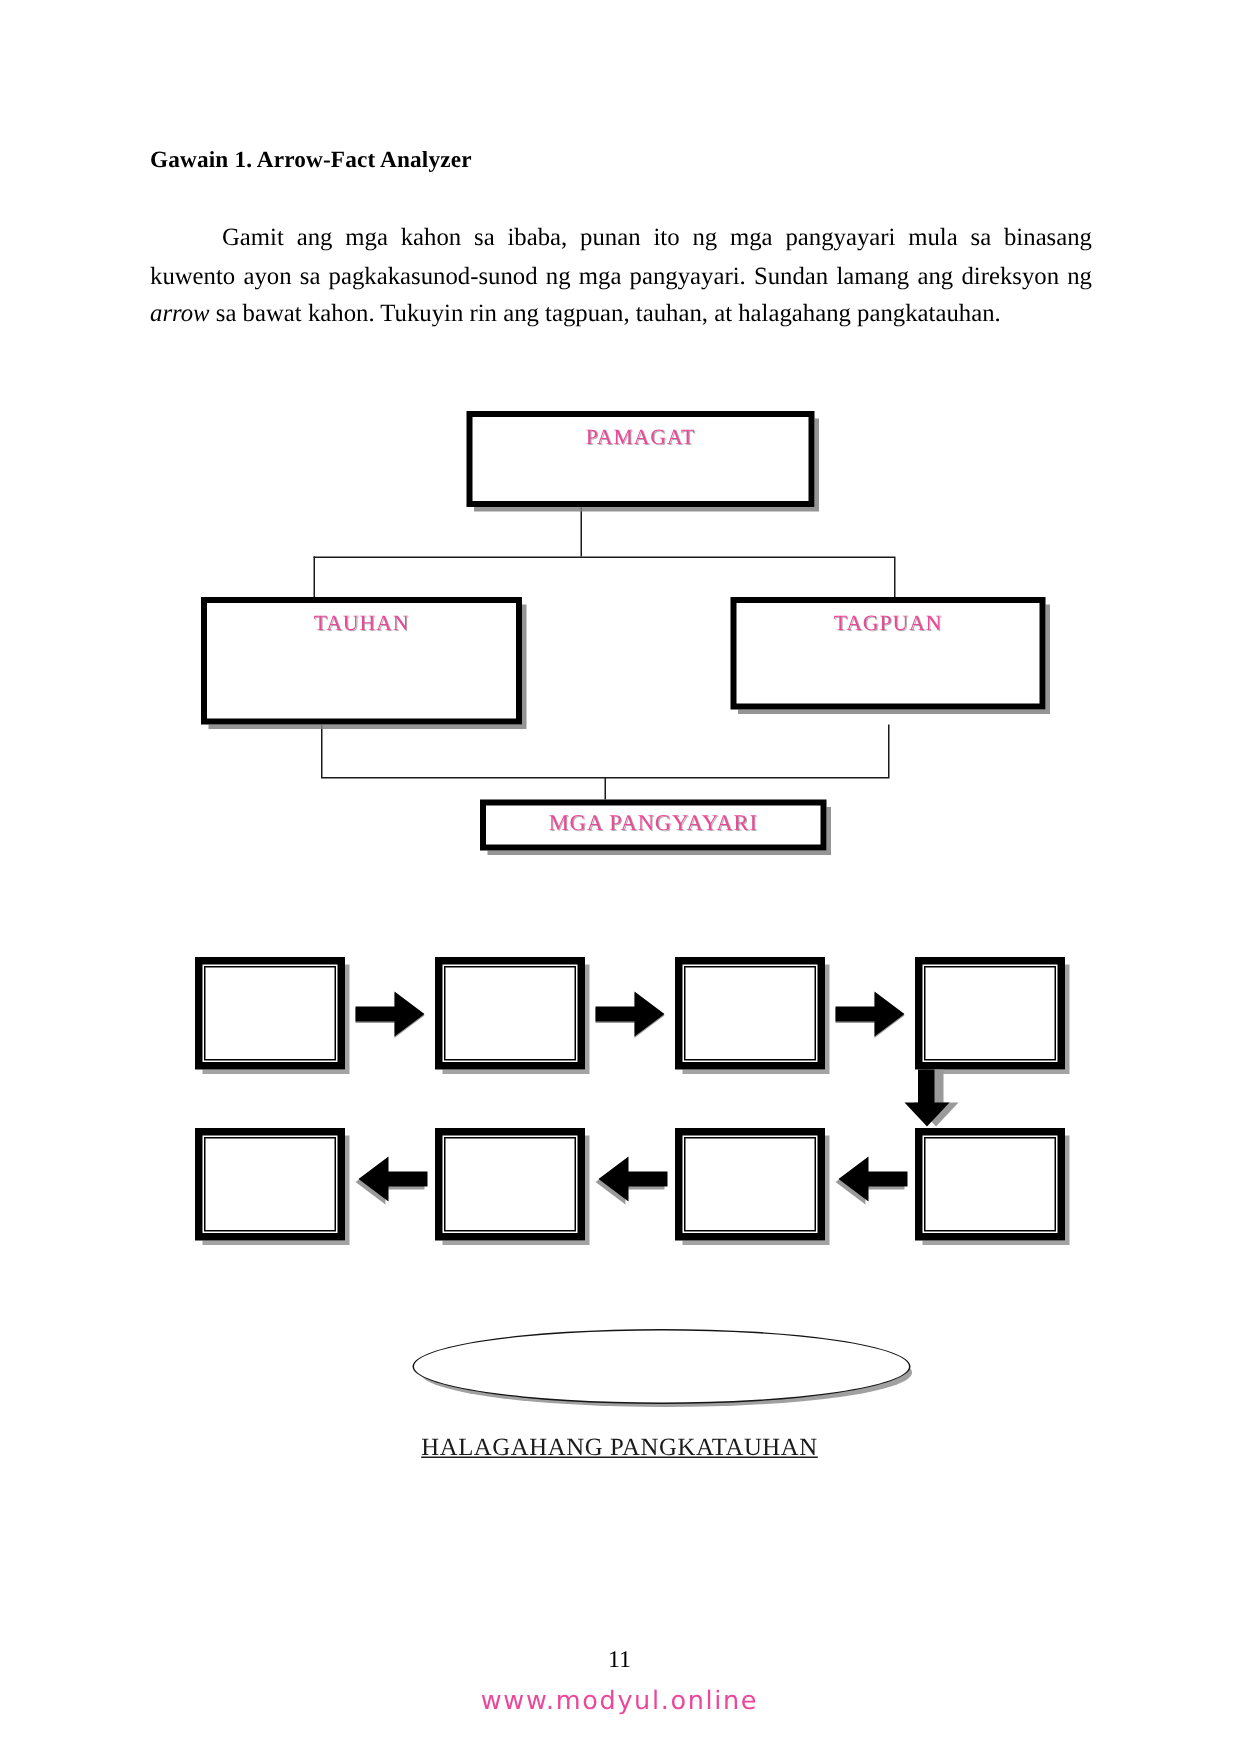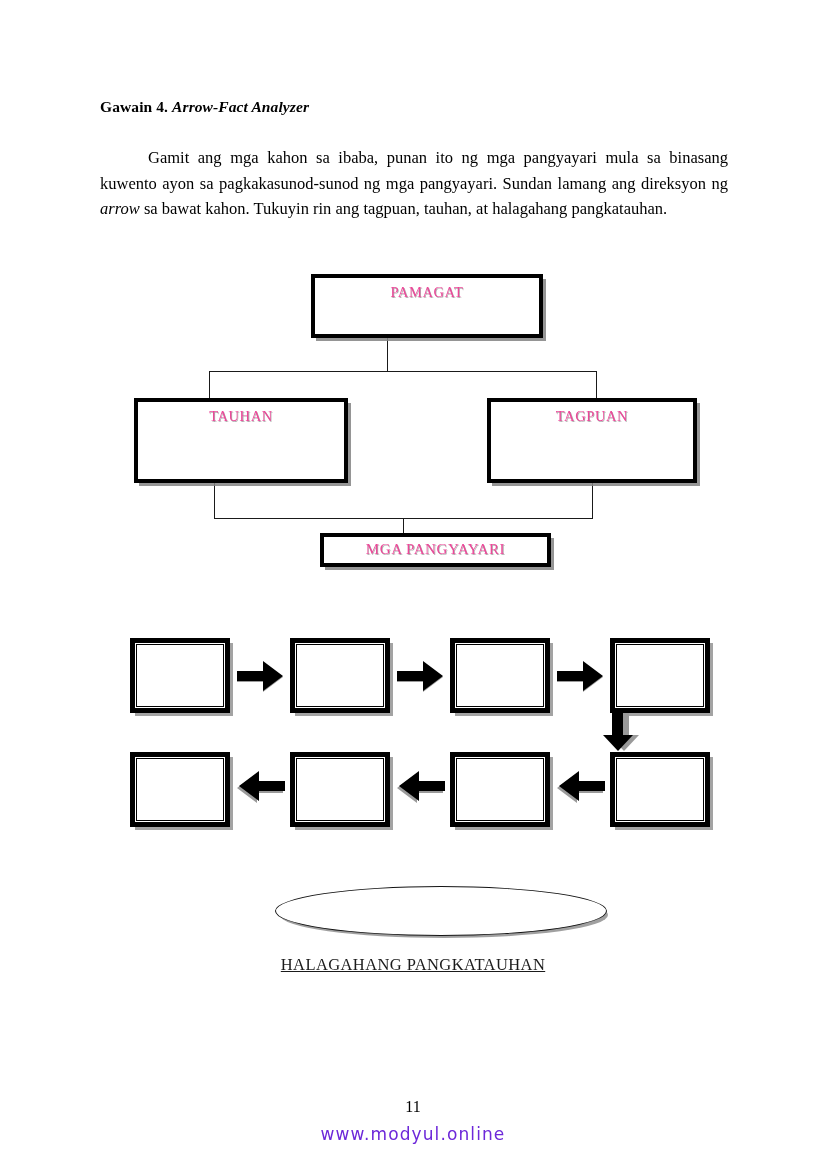--- a/index.html
+++ b/index.html
@@ -22,21 +22,20 @@
   
   #heading {
     position: absolute;
     left: 100px;
     top: 98px;
     font-size: 15.5px;
     font-weight: bold;
     letter-spacing: 0.1px;
   }
   #heading .italic-part {
-    font-style: italic;
     margin-top: 20px;
   }
   #instructions {
     position: absolute;
     left: 100px;
     top: 145px;
     width: 628px;
     font-size: 16.5px;
     line-height: 25.5px;
     text-align: justify;
@@ -137,32 +136,32 @@
     text-align: center;
     font-size: 16px;
   }
   #watermark {
     position: absolute;
     left: 0;
     top: 1124px;
     width: 826px;
     text-align: center;
     font-size: 17px;
-    color: #6d28d9;
+    color: #ec4899;
     font-family: "DejaVu Sans", "Liberation Sans", sans-serif;
     letter-spacing: 1.1px;
   }
 </style>
 </head>
 <body>
 
 <div id="page">
 
   <div id="heading">
-    <span>Gawain 4.</span>
+    <span>Gawain 1.</span>
     <span class="italic-part">Arrow-Fact Analyzer</span>
   </div>
 
   <div id="instructions"><span class="indent"></span><span>Gamit ang mga kahon sa ibaba, punan ito ng mga pangyayari mula sa binasang kuwento ayon sa pagkakasunod-sunod ng mga pangyayari. Sundan lamang ang direksyon ng </span><span class="it">arrow</span><span> sa bawat kahon. Tukuyin rin ang tagpuan, tauhan, at halagahang pangkatauhan.</span></div>
 
   <div class="hvline vline" style="left:387px; top:338px; height:33px;"></div>
 
   <div class="hvline hline" style="left:209px; top:371px; width:387px;"></div>
 
   <div class="hvline vline" style="left:209px; top:371px; height:27px;"></div>
@@ -178,21 +177,21 @@
   <div class="hvline vline" style="left:403px; top:518px; height:16px;"></div>
 
   <div class="thickbox" style="left:311px; top:274px; width:232px; height:64px;">
     <span class="boxlabel">PAMAGAT</span>
   </div>
 
   <div class="thickbox" style="left:134px; top:398px; width:214px; height:85px;">
     <span class="boxlabel">TAUHAN</span>
   </div>
 
-  <div class="thickbox" style="left:487px; top:398px; width:210px; height:85px;">
+  <div class="thickbox" style="left:487px; top:398px; width:210px; height:75px;">
     <span class="boxlabel">TAGPUAN</span>
   </div>
 
   <div class="thickbox" style="left:320px; top:533px; width:231px; height:34px;">
     <span class="boxlabel" style="top:4px; font-size:15px;">MGA PANGYAYARI</span>
   </div>
 
   <div class="framebox" style="left:130px; top:638px; width:100px; height:75px;">
     <div class="inner"></div>
   </div>

